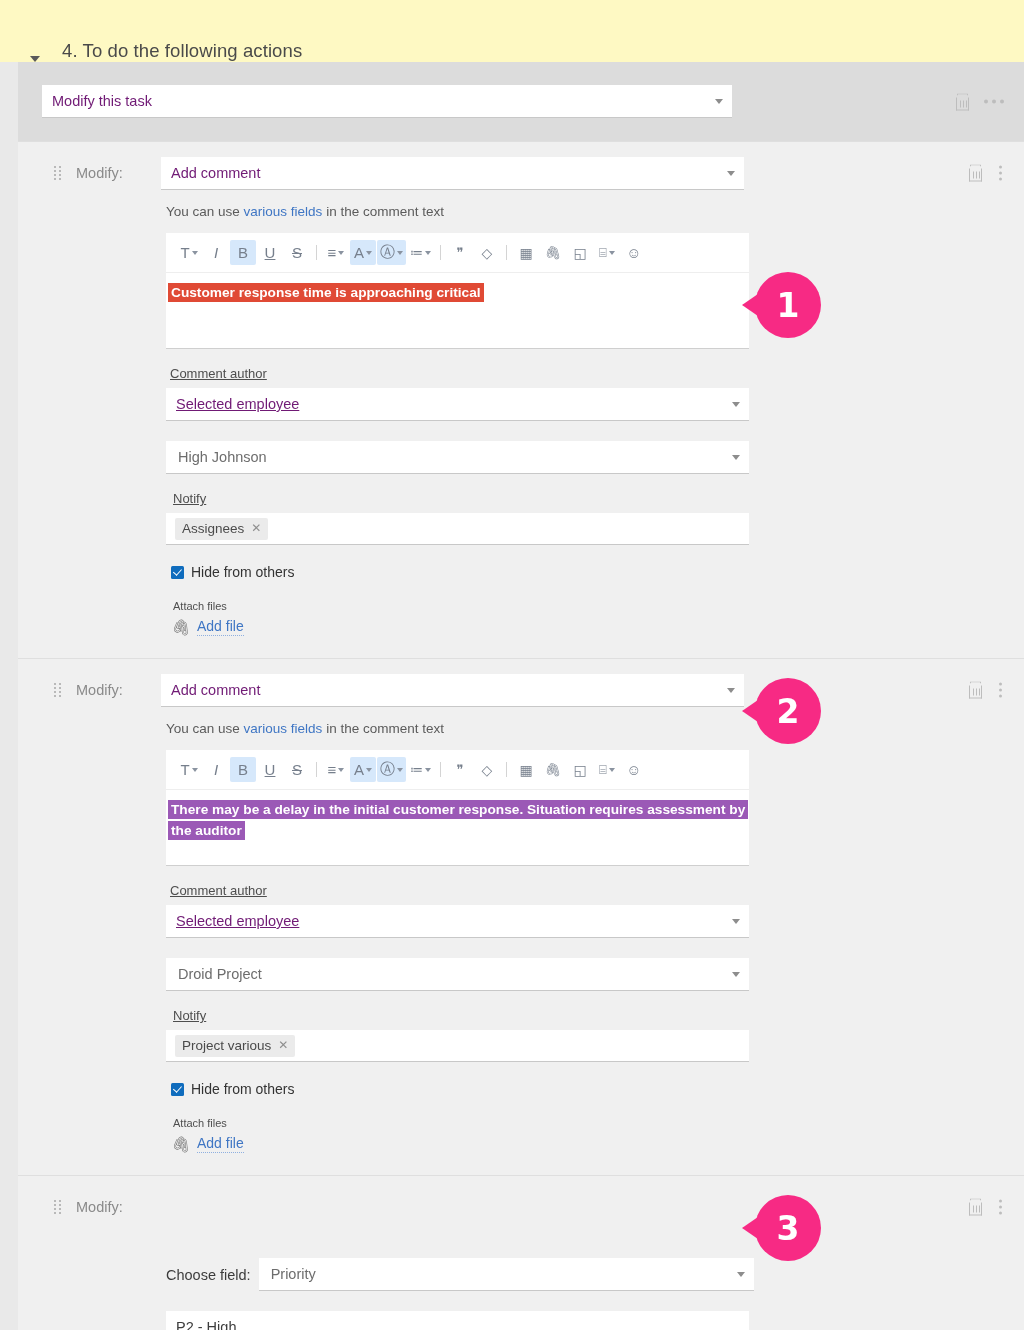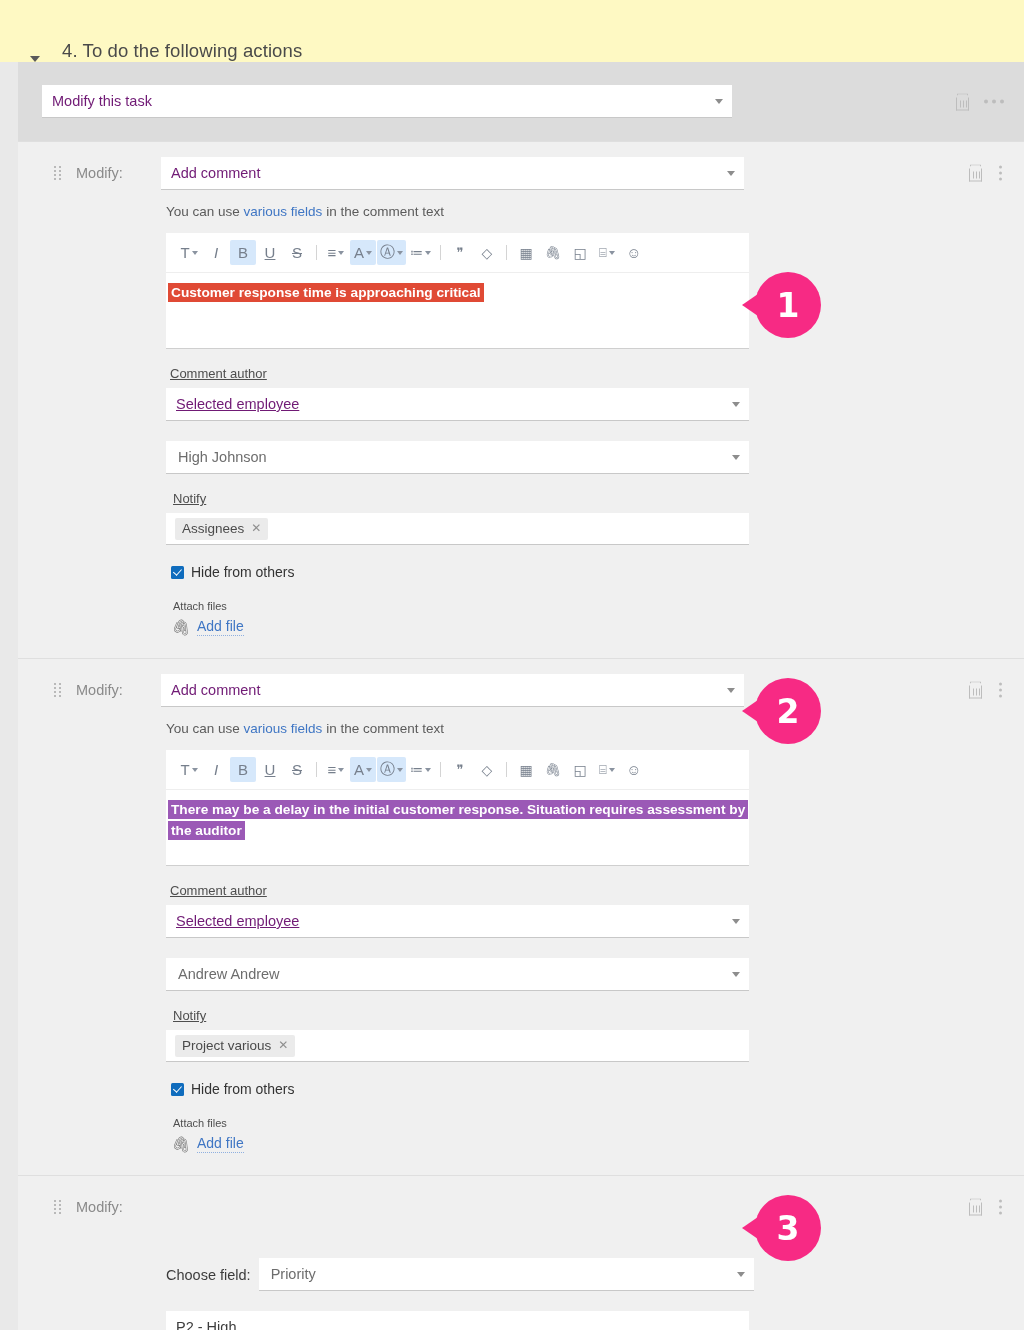--- a/index.html
+++ b/index.html
@@ -565,21 +565,21 @@
           <span class="hl" style="background:#9b59b6;">There may be a delay in the initial customer response. Situation requires assessment by the auditor</span>
         </div>
       </div>
 
       <div class="field-label">Comment author</div>
       <div class="sel author-sel">
         <span>Selected employee</span>
         <span class="caret"></span>
       </div>
       <div class="sel employee-sel muted">
-        <span>Andrew Andrew</span>
+        <span>Droid Project</span>
         <span class="caret"></span>
       </div>
 
       <div class="field-label indent">Notify</div>
       <div class="notify-box">
         <span class="chip">
           <span>Project various</span>
           <span class="x">✕</span>
         </span>
       </div>

